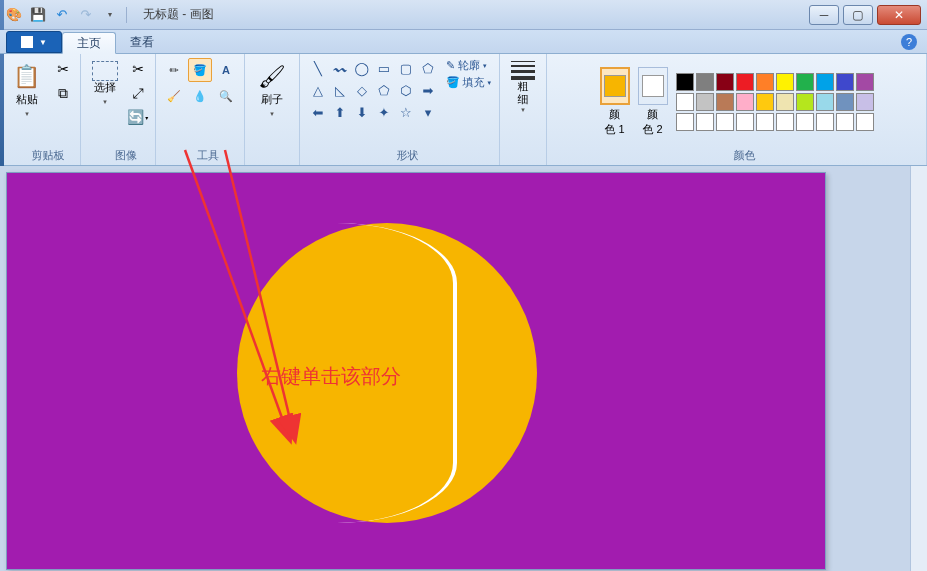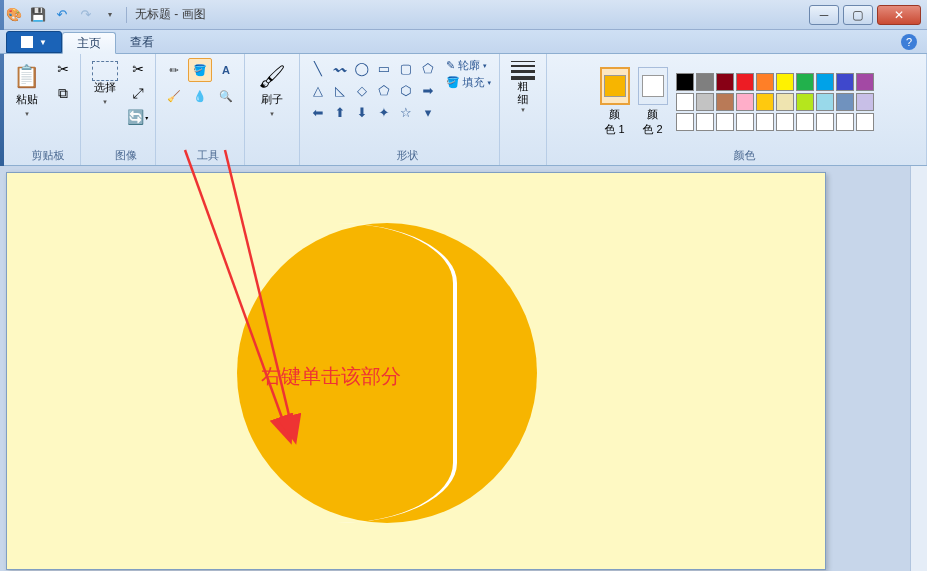--- a/index.html
+++ b/index.html
@@ -3,21 +3,21 @@
 <meta charset="utf-8">
 <style>
 * { box-sizing: border-box; margin: 0; padding: 0; font-family: "Microsoft YaHei", SimSun, sans-serif; }
 body { width: 927px; height: 571px; background: #dce6f4; overflow: hidden; position: relative; }
 
 
 .titlebar { height: 30px; background: linear-gradient(#d7e4f4, #bfd3ec); display: flex; align-items: center; padding: 0 4px; font-size: 12px; color: #3a3a3a; border-bottom: 1px solid #96aed0; }
 .titlebar .qat { display: flex; align-items: center; gap: 4px; }
 .titlebar .qat .icon { width: 20px; height: 20px; display: flex; align-items: center; justify-content: center; font-size: 13px; }
 .titlebar .divider { width: 1px; height: 16px; background: #9ab0d0; margin: 0 6px; }
-.titlebar .title-text { margin-left: 2px; }
+.titlebar .title-text { margin-left: 10px; }
 .titlebar .win-controls { margin-left: auto; display: flex; }
 .titlebar .win-controls .btn { width: 30px; height: 20px; display: flex; align-items: center; justify-content: center; border: 1px solid #6b87ad; border-radius: 3px; margin: 0 2px; background: linear-gradient(#eaf2fb,#c7d8ee); font-size: 12px; }
 .titlebar .win-controls .close { background: linear-gradient(#e48a7a,#c94a33); border-color: #9b3725; color: #fff; width: 44px; }
 
 
 .tabrow { height: 24px; background: linear-gradient(#cfe0f4, #c3d6ee); display: flex; align-items: flex-end; font-size: 12px; border-bottom: 1px solid #8daed0; position: relative; }
 .tabrow .filebtn { background: #1b63b7; color: #fff; border: 1px solid #12498a; border-radius: 3px 3px 0 0; padding: 3px 14px; margin-left: 6px; height: 22px; display: flex; align-items: center; }
 .tabrow .filebtn .drop { margin-left: 4px; font-size: 8px; }
 .tabrow .tab { padding: 3px 14px; height: 22px; display: flex; align-items: center; color: #1f3a5f; }
 .tabrow .tab.active { background: linear-gradient(#f8fbff,#eaf2fb); border: 1px solid #8daed0; border-bottom: 1px solid #eaf2fb; border-radius: 3px 3px 0 0; margin-bottom: -1px; }
@@ -62,21 +62,21 @@
 .colorbox.sel { border: 2px solid #e9a13a; background: #fde7c1; }
 .swatch { width: 22px; height: 22px; border: 1px solid #999; }
 .palette { display: grid; grid-template-columns: repeat(10, 18px); gap: 2px; }
 .pal { width: 18px; height: 18px; border: 1px solid #888; }
 
 .editcolor { display:flex; flex-direction:column; align-items:center; }
 .editcolor .spectrum { width: 30px; height: 30px; background: linear-gradient(90deg, red, orange, yellow, green, cyan, blue, magenta); border: 1px solid #999; }
 
 
 .workspace { position: absolute; top: 166px; left: 0; right: 0; bottom: 0; background: #c7d6ea; }
-.canvas-wrap { position: absolute; left: 6px; top: 6px; width: 820px; height: 398px; background: #fef9c3; box-shadow: 2px 2px 5px rgba(0,0,0,.2); border: 1px solid #7f9ec2; overflow: visible; }
+.canvas-wrap { position: absolute; left: 6px; top: 6px; width: 820px; height: 398px; background: #a21caf; box-shadow: 2px 2px 5px rgba(0,0,0,.2); border: 1px solid #7f9ec2; overflow: visible; }
 .scroll-v { position: absolute; right: 0; top: 166px; width: 17px; bottom: 0; background: #e5edf7; border-left: 1px solid #b0c4de; }
 
 
 .circle { position: absolute; left: 230px; top: 50px; width: 300px; height: 300px; background: #f7b500; border-radius: 50%; }
 .circle .arcline { position: absolute; left: 150px; top: 0; width: 120px; height: 300px; border-right: 4px solid #fff; border-radius: 0 300px 300px 0 / 0 150px 150px 0; transform: translateX(-50px); }
 .circle .redtext { position: absolute; left: 24px; top: 140px; font-size: 20px; color: #e33; font-family: SimSun; }
 
 
 .arrows-svg { position: absolute; left: 0; top: 0; width: 927px; height: 571px; pointer-events: none; z-index: 100; }
 

